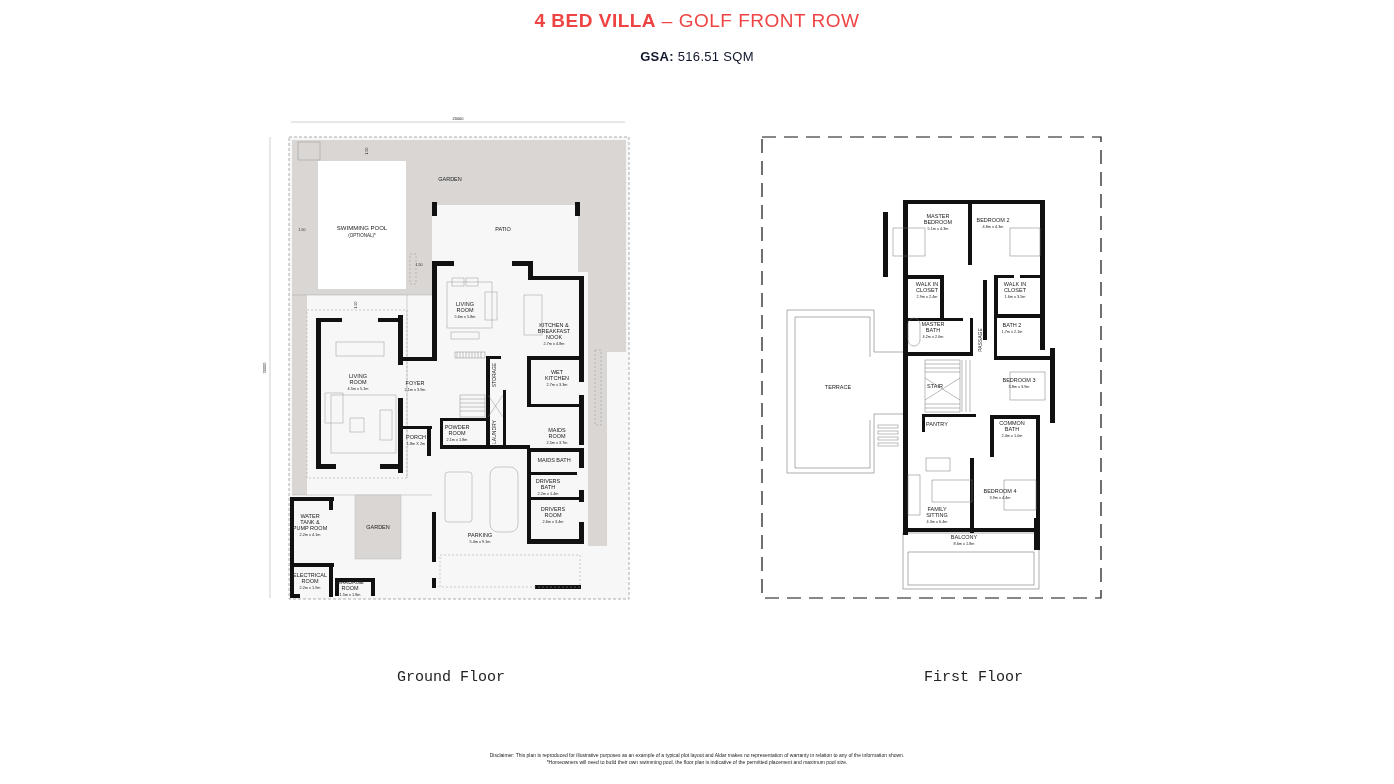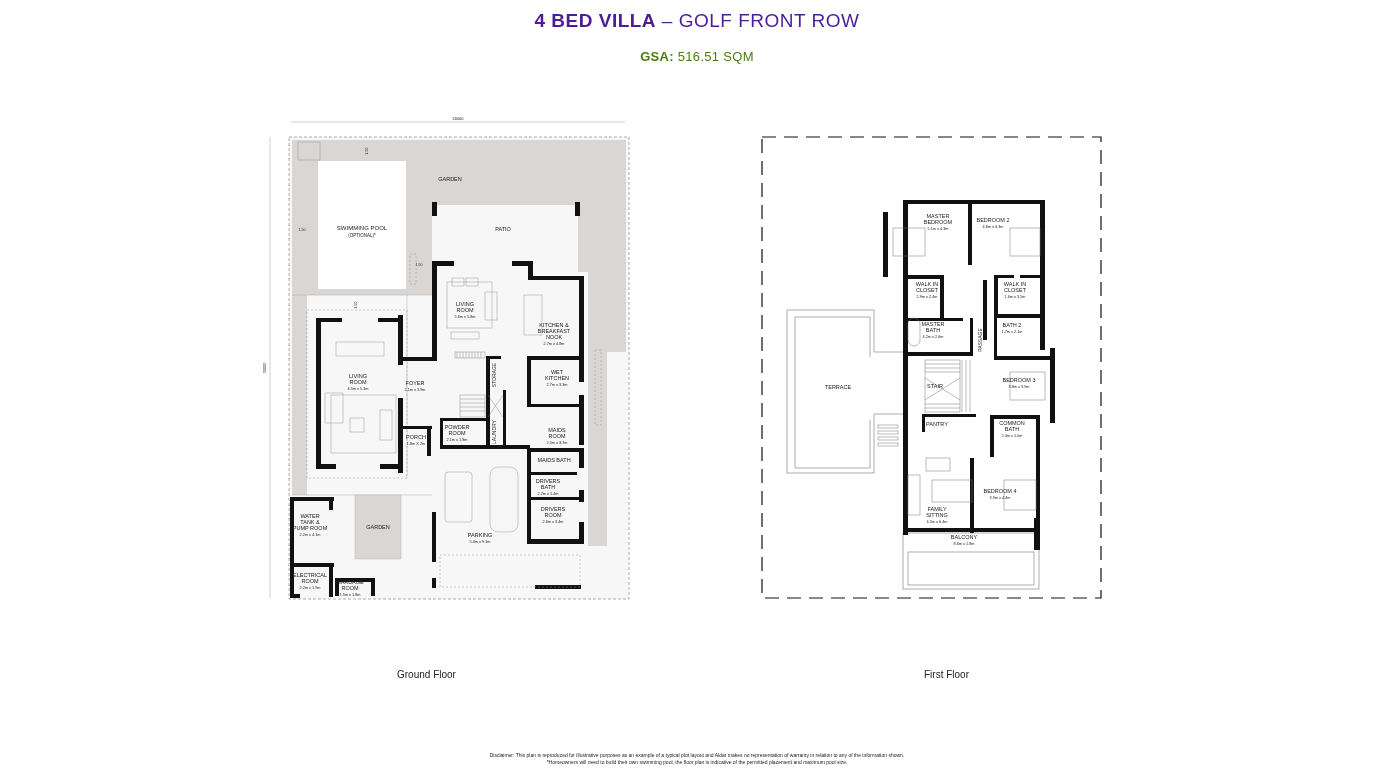--- a/index.html
+++ b/index.html
@@ -1,23 +1,23 @@
 <!DOCTYPE html>
 <html><head>
 <meta charset="utf-8">
 <style>
   html,body{margin:0;padding:0;background:#fff;}
   body{width:1394px;height:784px;position:relative;overflow:hidden;font-family:"Liberation Sans",sans-serif;color:#222;}
-  .title{position:absolute;top:10px;left:0;width:1394px;text-align:center;font-size:19px;font-weight:bold;color:#4c1d95;letter-spacing:0.5px;}
+  .title{position:absolute;top:10px;left:0;width:1394px;text-align:center;font-size:19px;font-weight:bold;color:#ef4444;letter-spacing:0.5px;}
   .title .sep{font-weight:normal;}
   .title .sub{font-weight:normal;}
-  .gsa{position:absolute;top:49px;left:0;width:1394px;text-align:center;font-size:13px;color:#4d7c0f;letter-spacing:0.3px;}
+  .gsa{position:absolute;top:49px;left:0;width:1394px;text-align:center;font-size:13px;color:#0f172a;letter-spacing:0.3px;}
   .gsa b{font-weight:bold;}
   svg{position:absolute;left:0;top:0;}
-  .caption{position:absolute;font-size:10px;color:#222;}
+  .caption{position:absolute;font-size:15px;color:#222;font-family:Liberation Mono, monospace;}
   .disclaimer{position:absolute;top:752px;left:0;width:1394px;text-align:center;font-size:5px;line-height:7px;color:#222;}
   .lbl{font-family:"Liberation Sans",sans-serif;fill:#222;text-anchor:middle;}
 </style>
 </head>
 <body>
 
 <div class="title"><span>4 BED VILLA</span><span class="sep"> – </span><span class="sub">GOLF FRONT ROW</span></div>
 <div class="gsa"><b>GSA:</b> <span>516.51 SQM</span></div>
 
 <svg width="1394" height="784" viewBox="0 0 1394 784">

